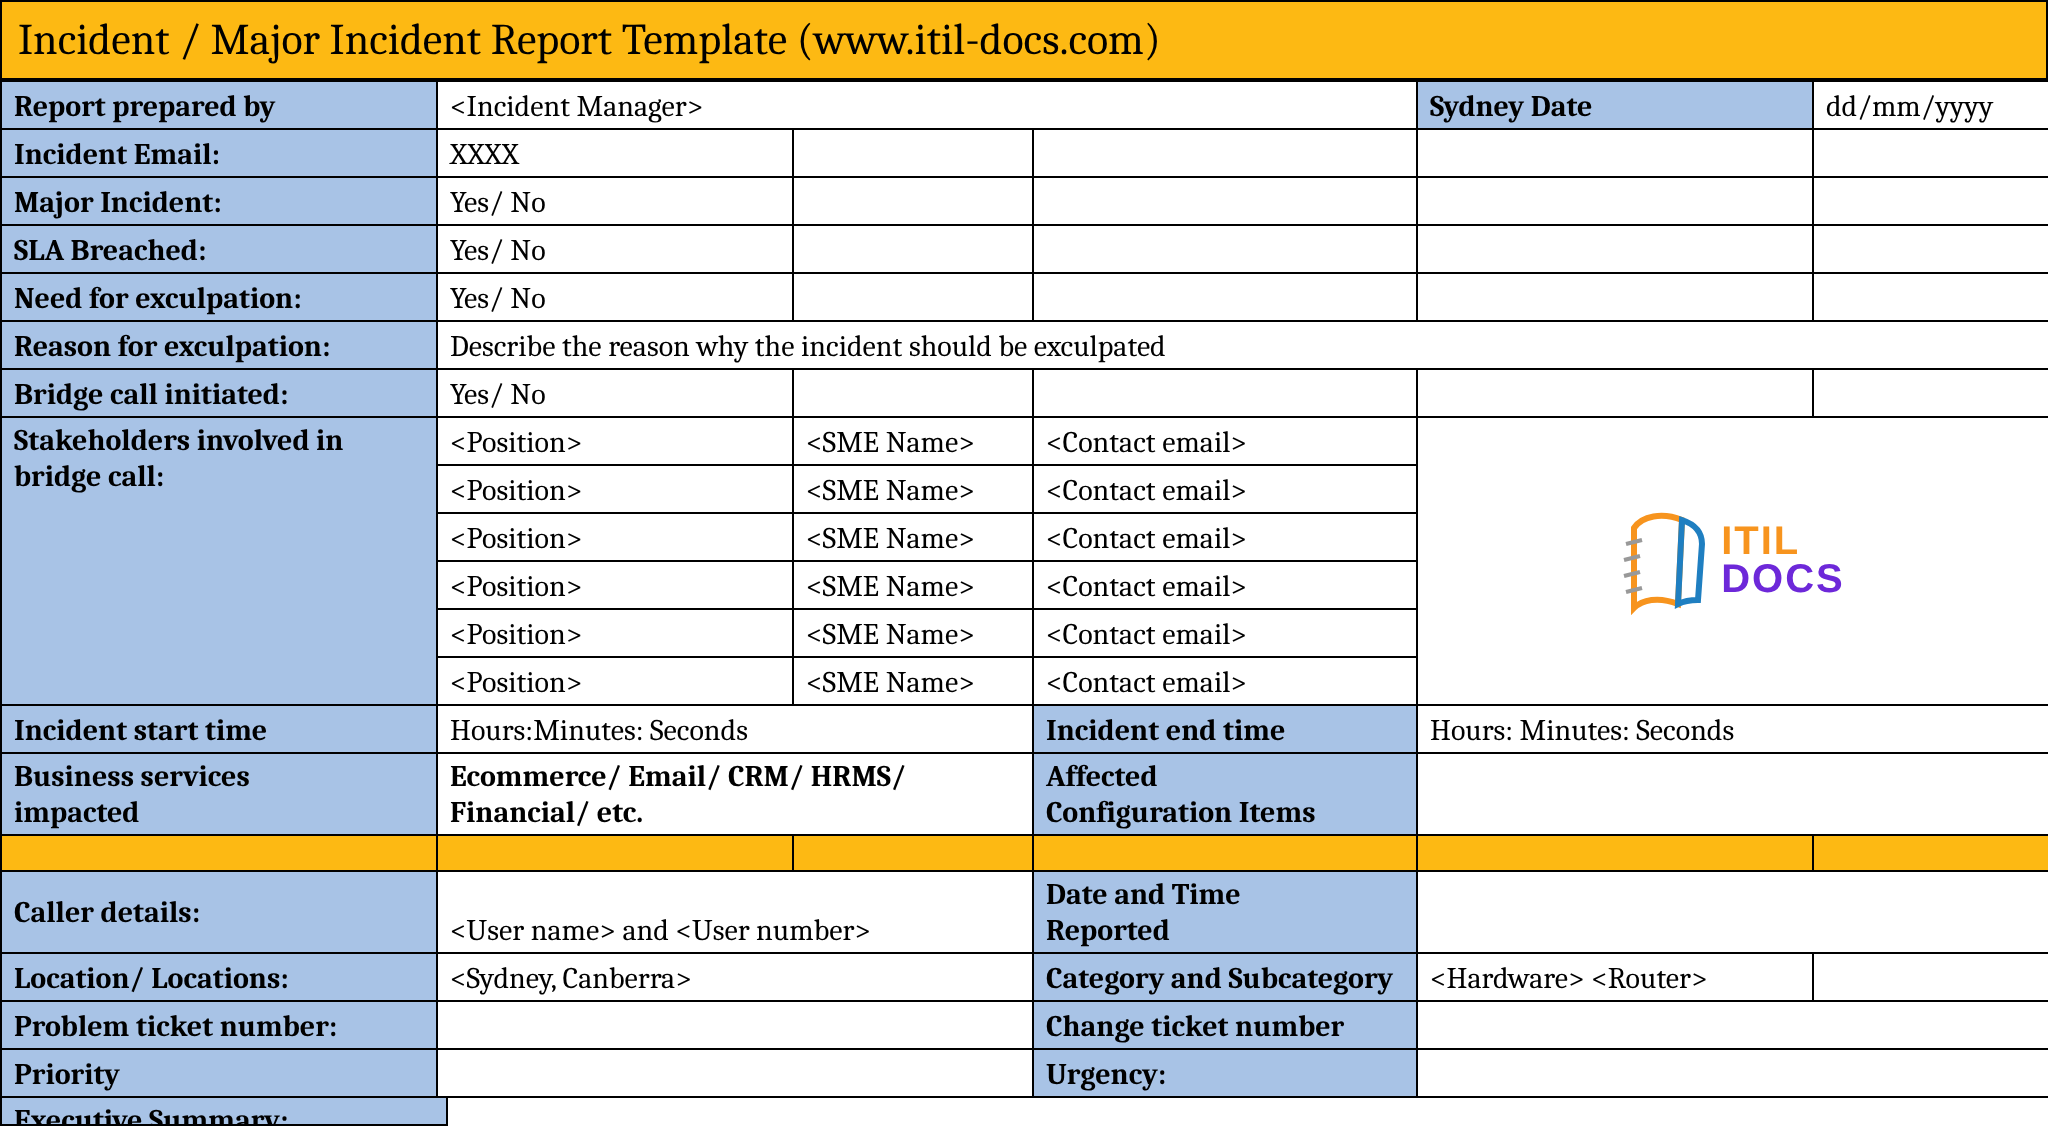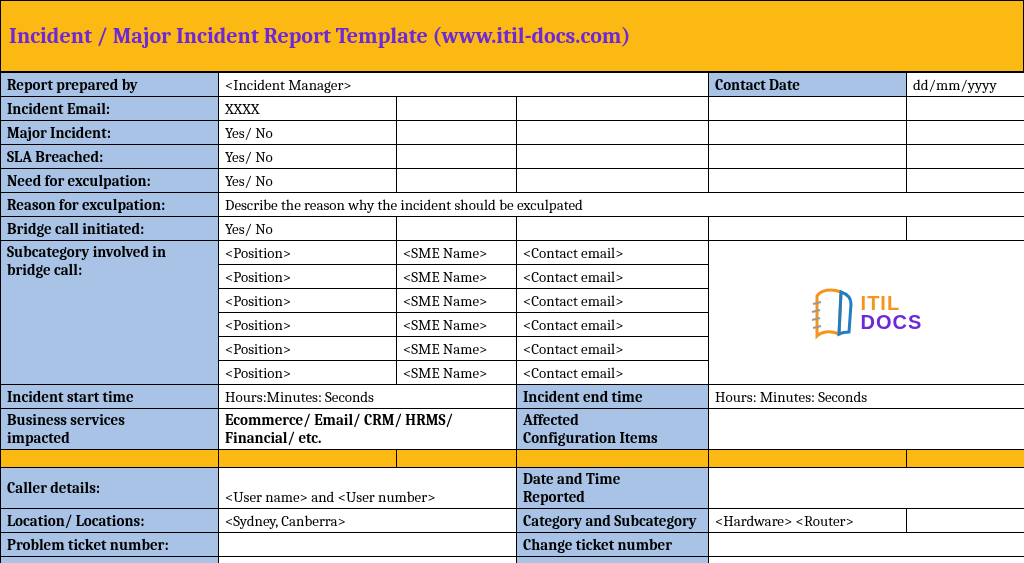--- a/index.html
+++ b/index.html
@@ -7,24 +7,24 @@
     font-family: Cambria, Georgia, serif;
     font-size: 15px;
     background: #fff;
     width: 1024px;
     height: 563px;
     overflow: hidden;
     position: relative;
   }
   .title-bar {
     background: #fdb913;
-    color: #6d28d9;
-    font-weight: bold;
+    color: #000000;
+    font-weight: normal;
     font-size: 22px;
-    padding: 22px 8px;
+    padding: 6px 8px;
     border: 1px solid #000;
   }
   table {
     border-collapse: collapse;
     width: 100%;
     table-layout: fixed;
   }
   td {
     border: 1px solid #000;
     padding: 2px 6px;
@@ -90,21 +90,21 @@
   <col style="width:178px">
   <col style="width:120px">
   <col style="width:192px">
   <col style="width:198px">
   <col style="width:118px">
 </colgroup>
 <tbody>
 <tr>
   <td class="lab">Report prepared by</td>
   <td colspan="3">&lt;Incident Manager&gt;</td>
-  <td class="lab">Contact Date</td>
+  <td class="lab">Sydney Date</td>
   <td>dd/mm/yyyy</td>
 </tr>
 <tr>
   <td class="lab">Incident Email:</td>
   <td>XXXX</td>
   <td></td>
   <td></td>
   <td></td>
   <td></td>
 </tr>
@@ -139,21 +139,21 @@
 <tr>
   <td class="lab">Bridge call initiated:</td>
   <td>Yes/ No</td>
   <td></td>
   <td></td>
   <td></td>
   <td></td>
 </tr>
 <tr>
   <td class="lab wrap" rowspan="6" style="vertical-align:top;">
-    <span>Subcategory involved in</span><br>
+    <span>Stakeholders involved in</span><br>
     <span>bridge call:</span>
   </td>
   <td>&lt;Position&gt;</td>
   <td>&lt;SME Name&gt;</td>
   <td>&lt;Contact email&gt;</td>
   <td colspan="2" rowspan="6" class="logo-cell">
     <div class="logo-wrap">
       <svg width="44" height="58" viewBox="0 0 44 58">
         <path d="M6 12 C10 6 20 4 30 8 L28 50 C18 46 10 48 6 52 Z" fill="none" stroke="#f7941e" stroke-width="3"></path>
         <path d="M30 8 C36 10 40 14 40 20 L38 48 C34 48 30 49 28 50 Z" fill="none" stroke="#1f7fc1" stroke-width="3"></path>

